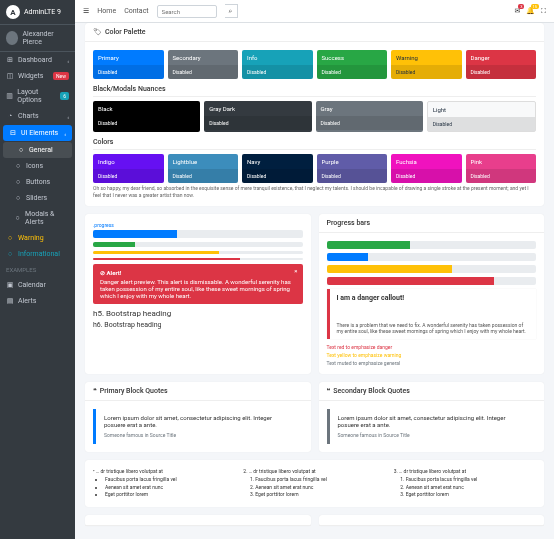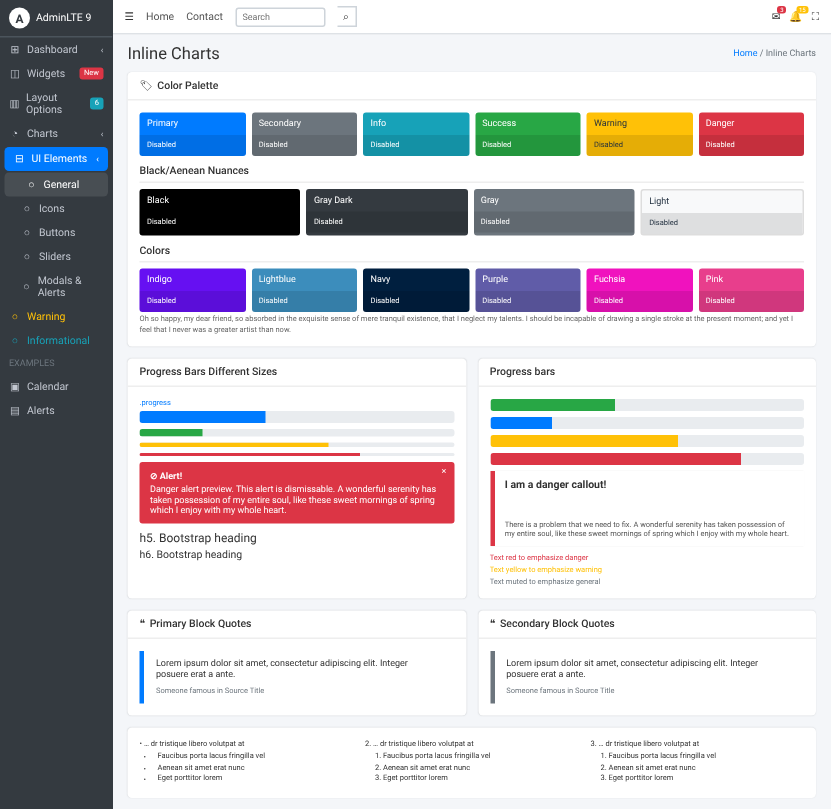--- a/index.html
+++ b/index.html
@@ -77,20 +77,24 @@
 .list-top{font-size:5px;margin-bottom:2px}
 </style>
 </head>
 <body>
 
 <aside class="sidebar">
   <div class="brand">
     <div class="brand-logo">A</div>
     <span>AdminLTE 9</span>
   </div>
+  <div class="user">
+    <div class="user-av"></div>
+    <span>Alexander Pierce</span>
+  </div>
   <div id="nav-main">
       <div class="nav-item">
         <span class="nav-ico">⊞</span>
         <span>Dashboard</span>
         <span class="nav-chev">‹</span>
       </div>
       <div class="nav-item">
         <span class="nav-ico">◫</span>
         <span>Widgets</span>
         <span class="badge badge-new">New</span>
@@ -159,26 +163,20 @@
     <a>Contact</a>
     <input class="search" placeholder="Search" style="">
     <span class="sbtn">⌕</span>
     <div class="top-right">
       <span class="ico-badge">✉<span class="b" style="background:#dc3545">3</span></span>
       <span class="ico-badge">🔔<span class="b" style="background:#ffc107">15</span></span>
       <span>⛶</span>
     </div>
   </div>
 
-  <div class="content-head">
-    <h1>Inline Charts</h1>
-    <div class="breadcrumb">
-      <a>Home</a> / <span>Inline Charts</span>
-    </div>
-  </div>
 
   <div class="content">
     <div class="card">
       <div class="card-head">
           <span>🏷</span>
           <span>Color Palette</span>
         </div>
       <div class="card-body">
         <div class="swatches" id="sw-theme">
             <div class="swatch sw-primary">
@@ -199,21 +197,21 @@
             </div>
             <div class="swatch sw-warning">
               <div class="swatch-top">Warning</div>
               <div class="swatch-bot">Disabled</div>
             </div>
             <div class="swatch sw-danger">
               <div class="swatch-top">Danger</div>
               <div class="swatch-bot">Disabled</div>
             </div>
           </div>
-        <div class="sect-title">Black/Aenean Nuances</div>
+        <div class="sect-title">Black/Modals Nuances</div>
         <div class="swatches" id="sw-bw">
             <div class="swatch sw-black">
               <div class="swatch-top">Black</div>
               <div class="swatch-bot">Disabled</div>
             </div>
             <div class="swatch sw-graydark">
               <div class="swatch-top">Gray Dark</div>
               <div class="swatch-bot">Disabled</div>
             </div>
             <div class="swatch sw-gray">
@@ -251,21 +249,20 @@
               <div class="swatch-top">Pink</div>
               <div class="swatch-bot">Disabled</div>
             </div>
           </div>
         <div class="extra-txt">Oh so happy, my dear friend, so absorbed in the exquisite sense of mere tranquil existence, that I neglect my talents. I should be incapable of drawing a single stroke at the present moment; and yet I feel that I never was a greater artist than now.</div>
       </div>
     </div>
 
     <div class="row">
       <div class="col card">
-        <div class="card-head">Progress Bars Different Sizes</div>
         <div class="card-body">
           <div class="prog-label">.progress</div>
           <div id="prog-left">
               <div class="prog">
                 <div class="prog-bar pb-primary" style="width:40%"></div>
               </div>
               <div class="prog sm">
                 <div class="prog-bar pb-success" style="width:20%"></div>
               </div>
               <div class="prog xs">

